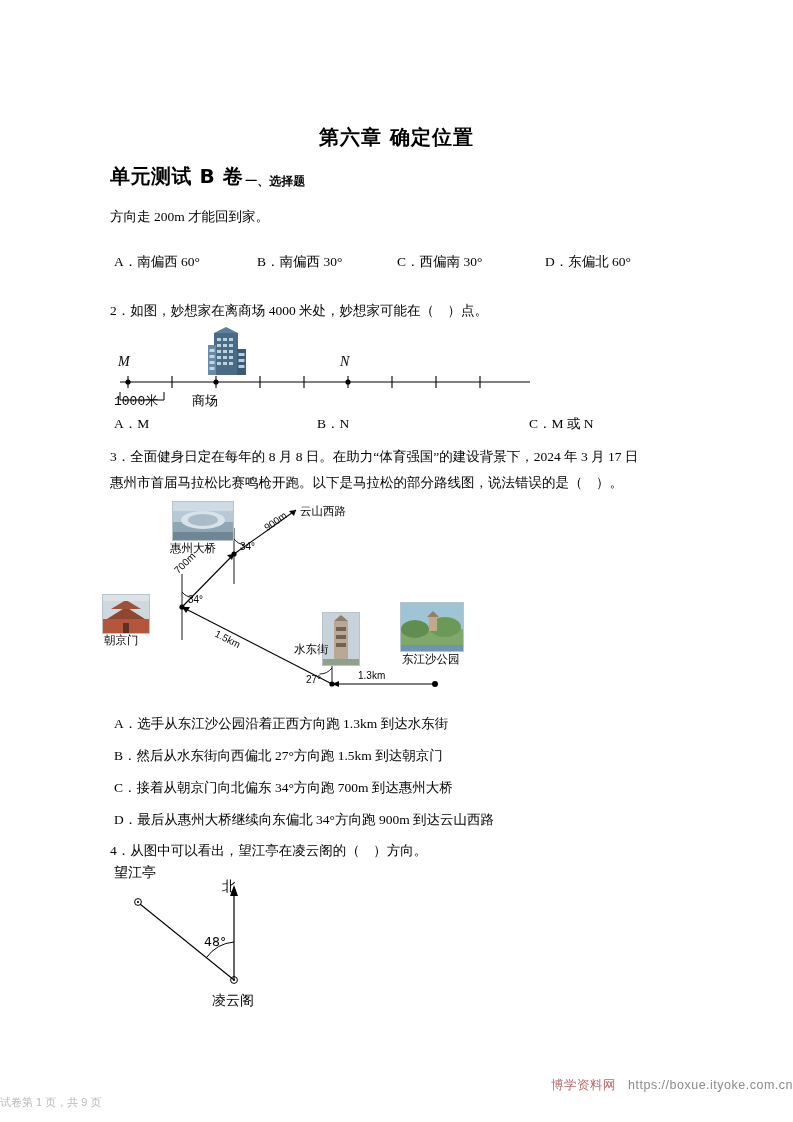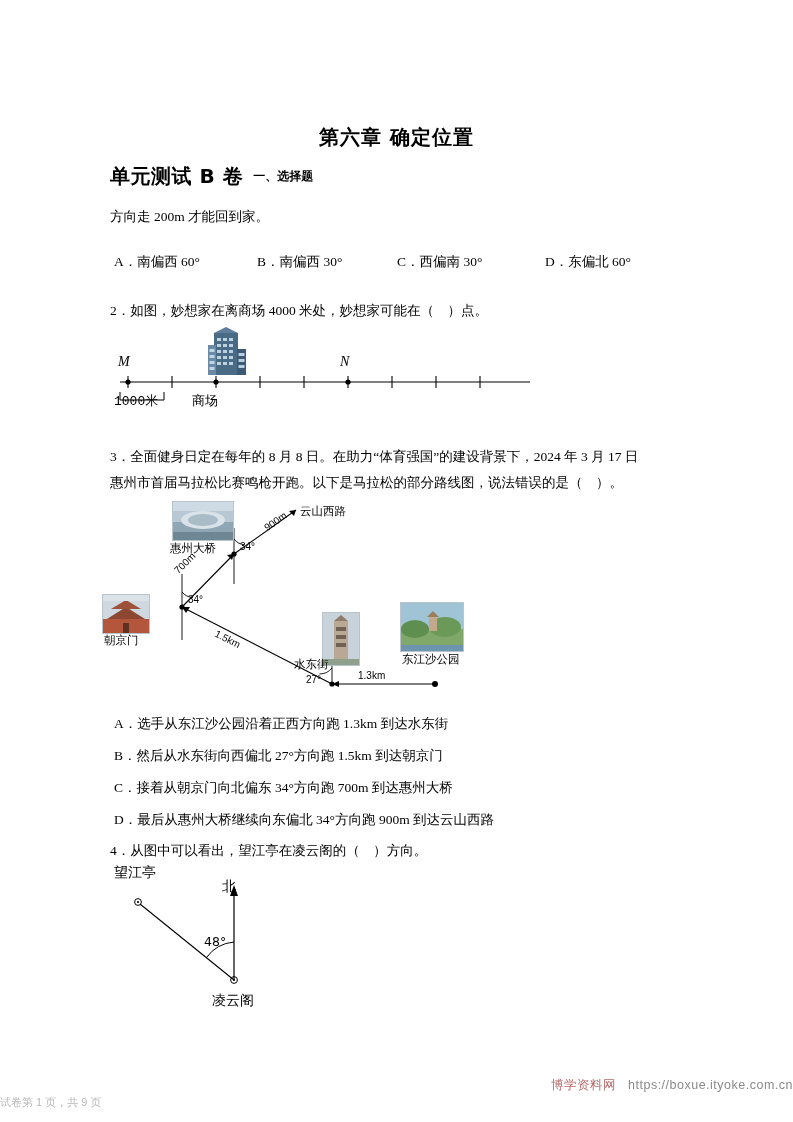--- a/index.html
+++ b/index.html
@@ -29,22 +29,21 @@
     font-size: 20px;
     font-weight: bold;
     letter-spacing: 1px;
     font-family: "DejaVu Sans", sans-serif;
   }
   .subtitle-row {
     position: absolute;
     left: 110px;
     top: 163px;
     display: flex;
-    align-items: center;
-    gap: 8px;
+    align-items: flex-end;
   }
   .subtitle-main {
     font-size: 20px;
     font-weight: bold;
     font-family: "DejaVu Sans", sans-serif;
     letter-spacing: 0.5px;
   }
   .subtitle-sec {
     font-size: 12px;
     font-weight: bold;
@@ -201,20 +200,25 @@
           <rect x="5.5" y="28" width="5" height="3"></rect>
           <rect x="5.5" y="34" width="5" height="3"></rect>
           <rect x="5.5" y="40" width="5" height="3"></rect>
         <rect x="34.5" y="26" width="6" height="3"></rect>
           <rect x="34.5" y="32" width="6" height="3"></rect>
           <rect x="34.5" y="38" width="6" height="3"></rect>
       </g>
     </svg>
   </div>
 
+  <div class="opts" style="top:412px; width:578px;">
+    <span class="opt" style="width:203px;">A．M</span>
+    <span class="opt" style="width:212px;">B．N</span>
+    <span class="opt">C．M 或 N</span>
+  </div>
 
   <div class="q" style="top:444px;">
     <div class="qline"><span>3．</span><span>全面健身日定在每年的 8 月 8 日。在助力“体育强国”的建设背景下，2024 年 3 月 17 日</span></div>
     <div class="qline"><span>惠州市首届马拉松比赛鸣枪开跑。以下是马拉松的部分路线图，说法错误的是（    ）。</span></div>
   </div>
 
   <div class="figure" style="left:110px; top:502px; width:430px; height:200px;">
     <svg width="430" height="200" viewBox="0 0 430 200">
 
       <line x1="325" y1="182" x2="222" y2="182" stroke="#000" stroke-width="1.1"></line>
@@ -287,21 +291,21 @@
         <rect x="28" y="14" width="8" height="14" fill="#c2a98c"></rect>
         <polygon points="26,14 32,8 38,14" fill="#9b7e60"></polygon>
         <rect y="42" width="62" height="6" fill="#6d95b0"></rect>
       </svg>
     </div>
 
     
     <span class="lbl" style="left:60px; top:39px; font-size:11.5px; font-family:'DejaVu Sans',sans-serif;">惠州大桥</span>
     <span class="lbl" style="left:-6px; top:131px; font-size:11.5px; font-family:'DejaVu Sans',sans-serif;">朝京门</span>
     <span class="lbl" style="left:190px; top:2px; font-size:11.5px; font-family:'DejaVu Sans',sans-serif;">云山西路</span>
-    <span class="lbl" style="left:184px; top:155px; font-size:11.5px; font-family:Liberation Mono, monospace;">水东街</span>
+    <span class="lbl" style="left:184px; top:140px; font-size:11.5px; font-family:Liberation Mono, monospace;">水东街</span>
     <span class="lbl" style="left:292px; top:150px; font-size:11.5px; font-family:'DejaVu Sans',sans-serif;">东江沙公园</span>
 
     <span class="lbl" style="left:62px; top:66px; font-size:10px; transform:rotate(-45deg); transform-origin:left top;">700m</span>
     <span class="lbl" style="left:152px; top:22px; font-size:10px; transform:rotate(-35deg); transform-origin:left top;">900m</span>
     <span class="lbl" style="left:108px; top:126px; font-size:10px; transform:rotate(27deg); transform-origin:left top;">1.5km</span>
     <span class="lbl" style="left:248px; top:168px; font-size:10px;">1.3km</span>
 
     <span class="lbl" style="left:78px; top:92px; font-size:10px;">34°</span>
     <span class="lbl" style="left:130px; top:39px; font-size:10px;">34°</span>
     <span class="lbl" style="left:196px; top:172px; font-size:10px;">27°</span>

